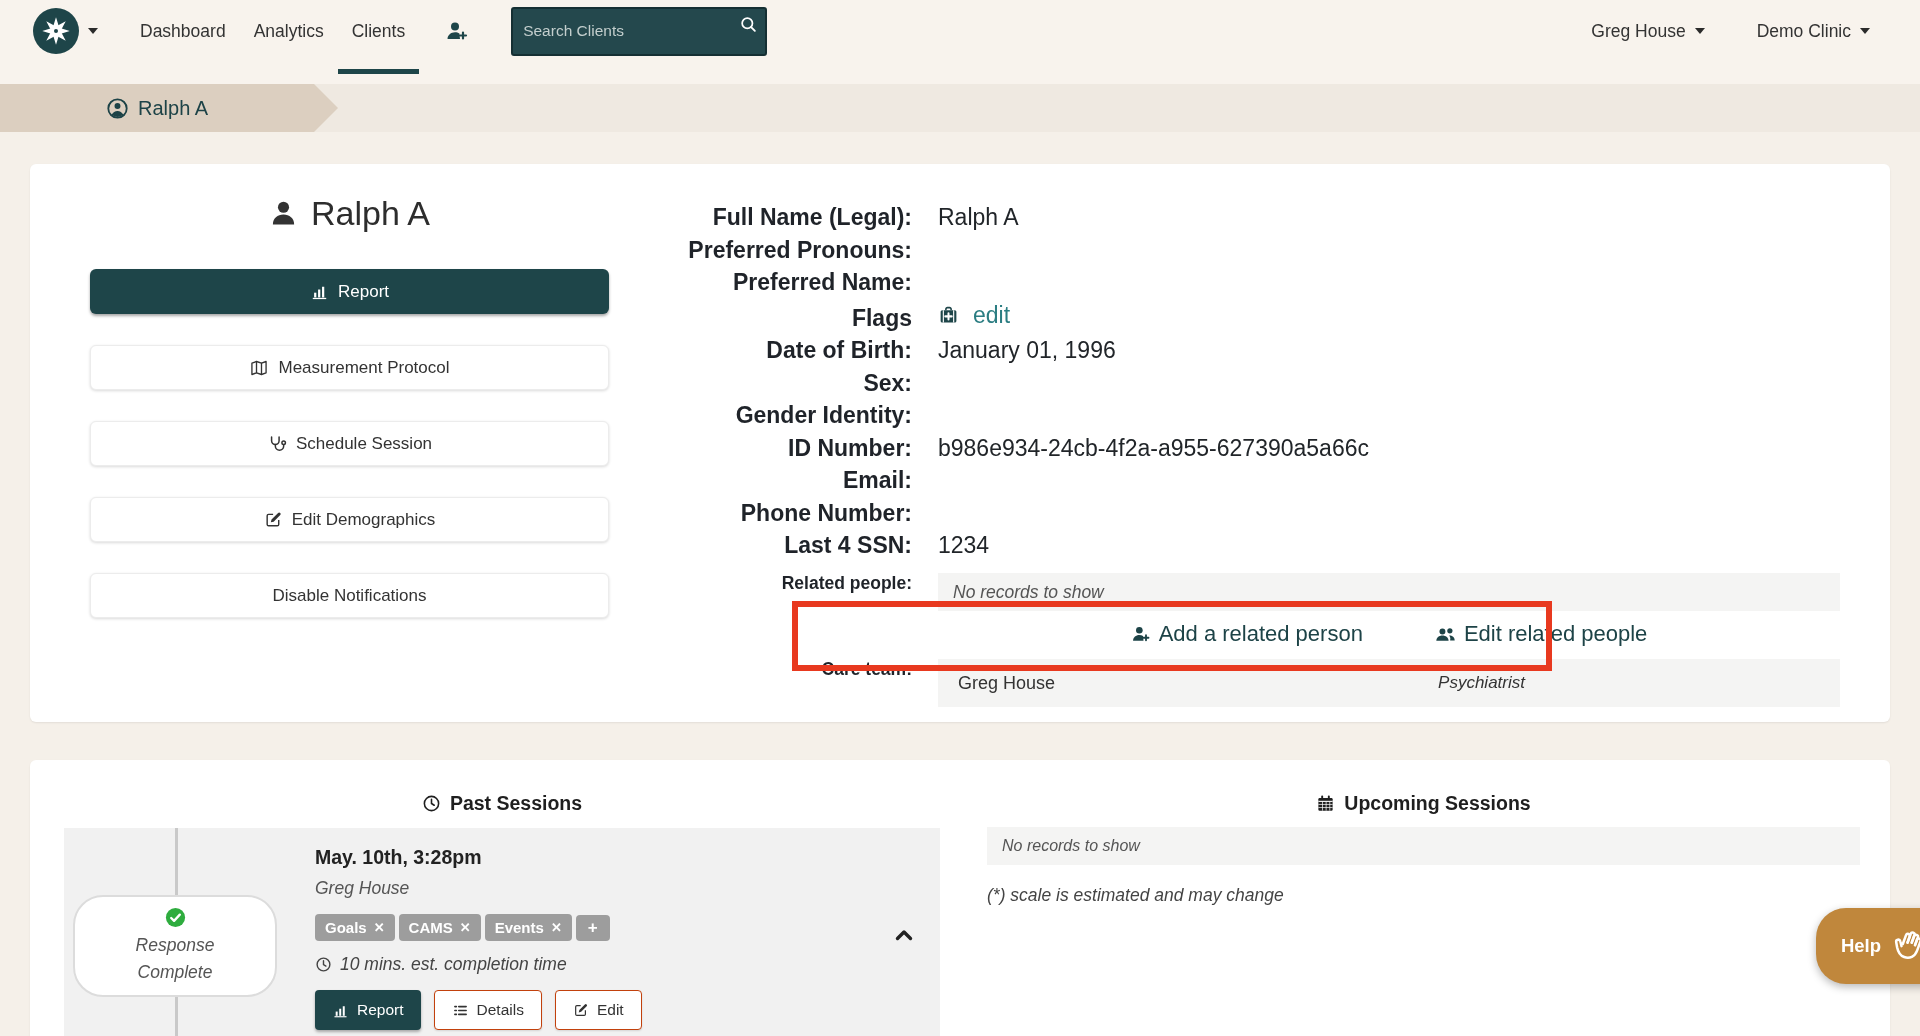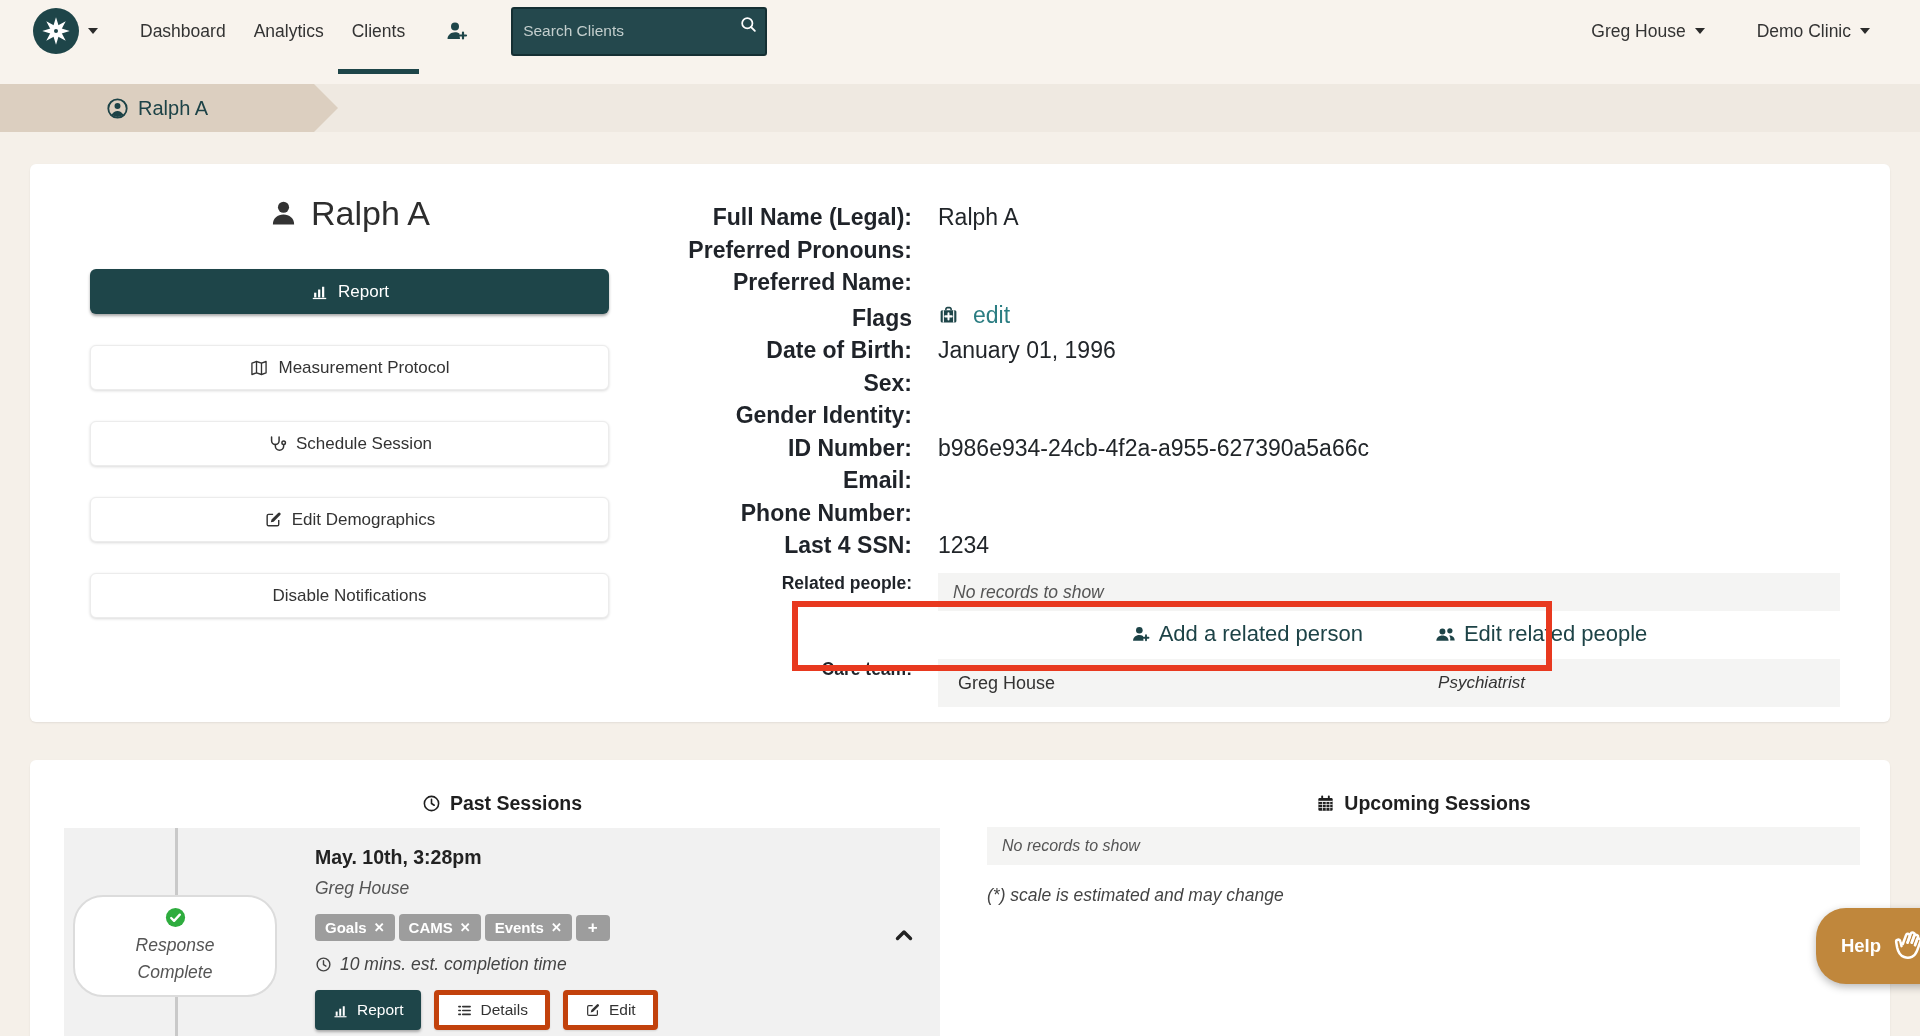--- a/index.html
+++ b/index.html
@@ -75,21 +75,21 @@
   .sess-date { font-size:19.5px; font-weight:700; color:#222; }
   .sess-provider { font-style:italic; color:#555; font-size:17.5px; margin-top:9px; }
   .tag-row { display:flex; gap:4px; margin-top:15px; align-items:center; }
   .tag { background:#9d9d9d; color:#fff; font-size:15px; font-weight:700; border-radius:4px; padding:5px 10px; display:flex; align-items:center; gap:7px; cursor:pointer; }
   .tag-x { font-size:13px; }
   .tag-plus { background:#9d9d9d; color:#fff; font-weight:700; font-size:17px; border-radius:4px; padding:3px 12px; cursor:pointer; }
   .est-row { display:flex; align-items:center; gap:8px; margin-top:13px; font-style:italic; color:#444; font-size:17.5px; }
   .sess-btns { display:flex; gap:13px; margin-top:15px; }
   .sbtn { height:40px; border-radius:4px; font-size:15.5px; display:flex; align-items:center; gap:8px; padding:0 17px; cursor:pointer; border:none; font-family:"Liberation Sans",sans-serif; }
   .sbtn-dark { background:#1e4549; color:#fff; box-shadow:0 2px 3px rgba(0,0,0,.3); }
-  .sbtn-light { background:#fff; color:#333; border:5px solid #c2410c; box-shadow:0 1px 2px rgba(0,0,0,.12);text-align:center; }
+  .sbtn-light { background:#fff; color:#333; border:1px solid #c2410c; box-shadow:0 1px 2px rgba(0,0,0,.12);text-align:center; }
   .collapse-chevron { position:absolute; right:22px; top:95px; cursor:pointer; }
 
   .sess-right { flex:1; margin-left:47px; }
   .upcoming-note { margin-top:20px; font-style:italic; color:#444; font-size:17.5px; }
 
   
   .help-btn { position:absolute; left:1816px; top:908px; width:138px; height:76px; border-radius:30px; background:#c0873c;
               display:flex; align-items:center; justify-content:center; gap:10px; color:#fff; font-size:18.5px; font-weight:700;
               box-shadow:0 3px 8px rgba(0,0,0,.28); cursor:pointer; z-index:5; }
 </style>

